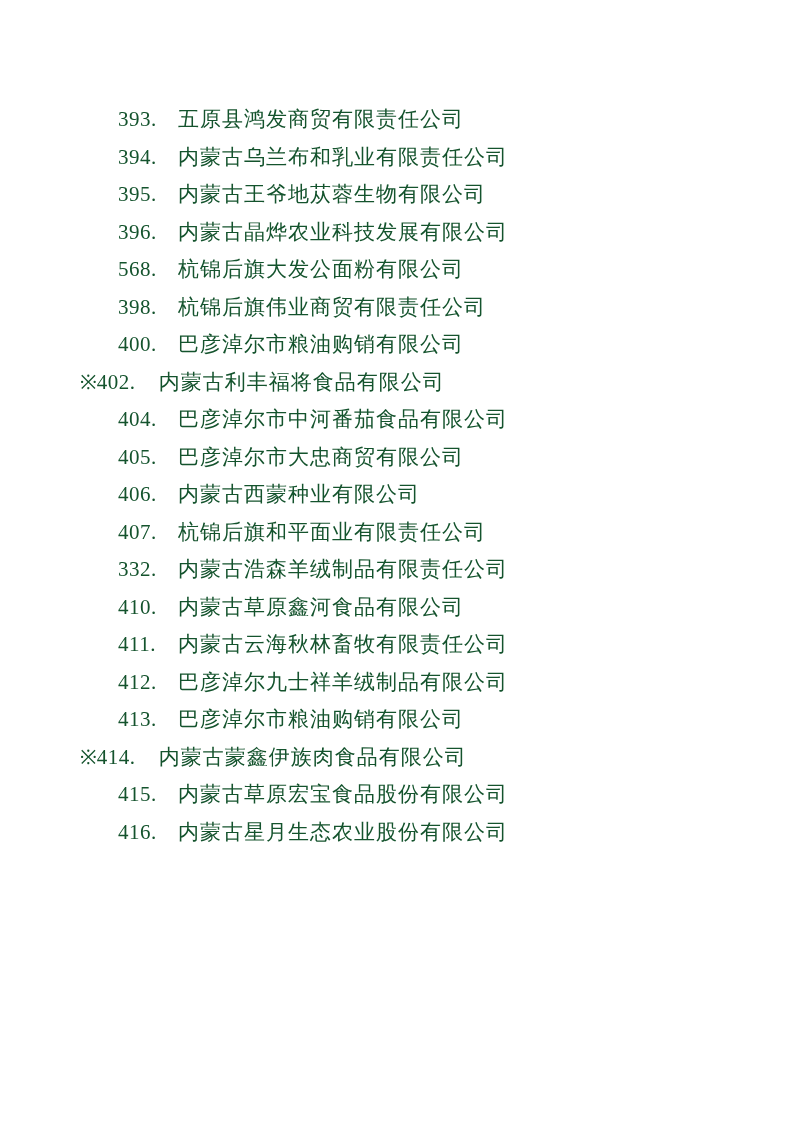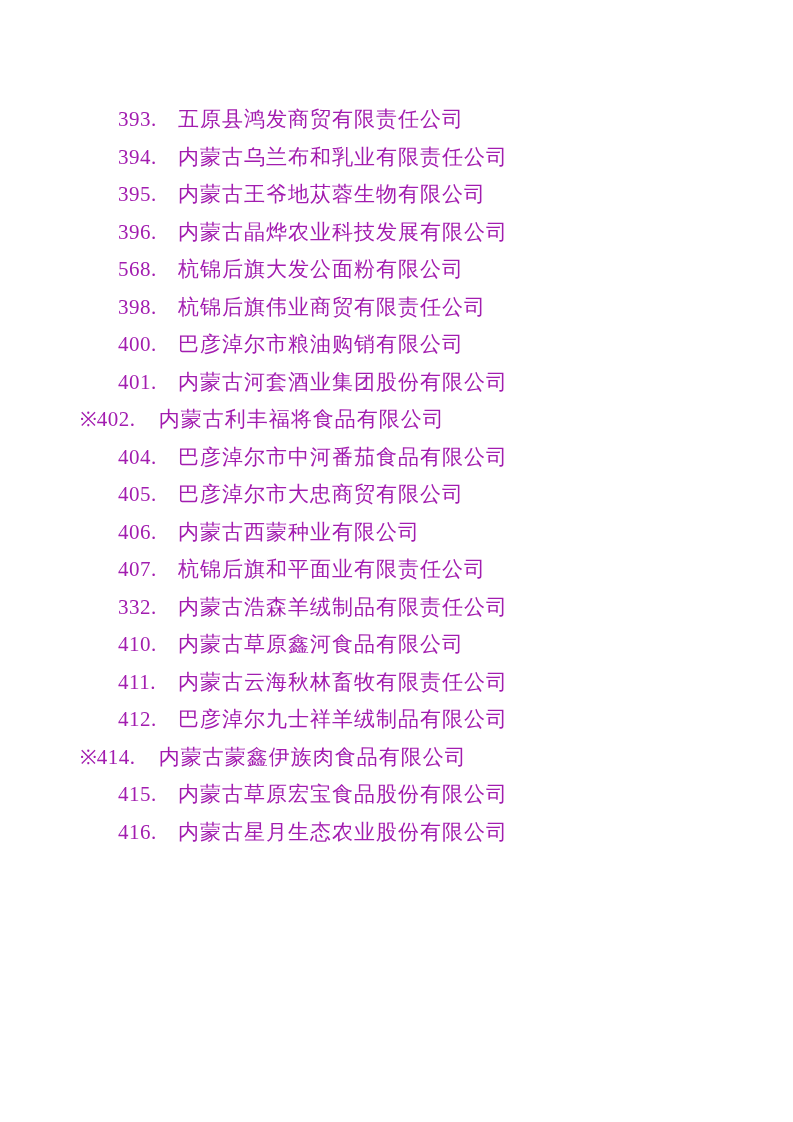--- a/index.html
+++ b/index.html
@@ -7,21 +7,21 @@
     padding: 0;
     background: #ffffff;
   }
   .page {
     position: relative;
     width: 793px;
     height: 1122px;
     background: #ffffff;
     overflow: hidden;
     font-family: "Liberation Serif", "DejaVu Serif", serif;
-    color: #a21caf;
+    color: #14532d;
   }
   .company-list {
     position: absolute;
     top: 101px;
     left: 0;
     right: 0;
   }
   .row {
     height: 37.5px;
     line-height: 37.5px;
@@ -75,23 +75,20 @@
 
   <div class="row">
     <span class="marker"></span><span class="num">398.</span><span class="name">杭锦后旗伟业商贸有限责任公司</span>
   </div>
 
 
   <div class="row">
     <span class="marker"></span><span class="num">400.</span><span class="name">巴彦淖尔市粮油购销有限公司</span>
   </div>
 
-  <div class="row">
-    <span class="marker"></span><span class="num">401.</span><span class="name">内蒙古河套酒业集团股份有限公司</span>
-  </div>
 
   <div class="row marked">
     <span class="marker">※</span><span class="num">402.</span><span class="name">内蒙古利丰福将食品有限公司</span>
   </div>
 
 
   <div class="row">
     <span class="marker"></span><span class="num">404.</span><span class="name">巴彦淖尔市中河番茄食品有限公司</span>
   </div>
 
@@ -117,20 +114,23 @@
   </div>
 
   <div class="row">
     <span class="marker"></span><span class="num">411.</span><span class="name">内蒙古云海秋林畜牧有限责任公司</span>
   </div>
 
   <div class="row">
     <span class="marker"></span><span class="num">412.</span><span class="name">巴彦淖尔九士祥羊绒制品有限公司</span>
   </div>
 
+  <div class="row">
+    <span class="marker"></span><span class="num">413.</span><span class="name">巴彦淖尔市粮油购销有限公司</span>
+  </div>
 
   <div class="row marked">
     <span class="marker">※</span><span class="num">414.</span><span class="name">内蒙古蒙鑫伊族肉食品有限公司</span>
   </div>
 
   <div class="row">
     <span class="marker"></span><span class="num">415.</span><span class="name">内蒙古草原宏宝食品股份有限公司</span>
   </div>
 
   <div class="row">

